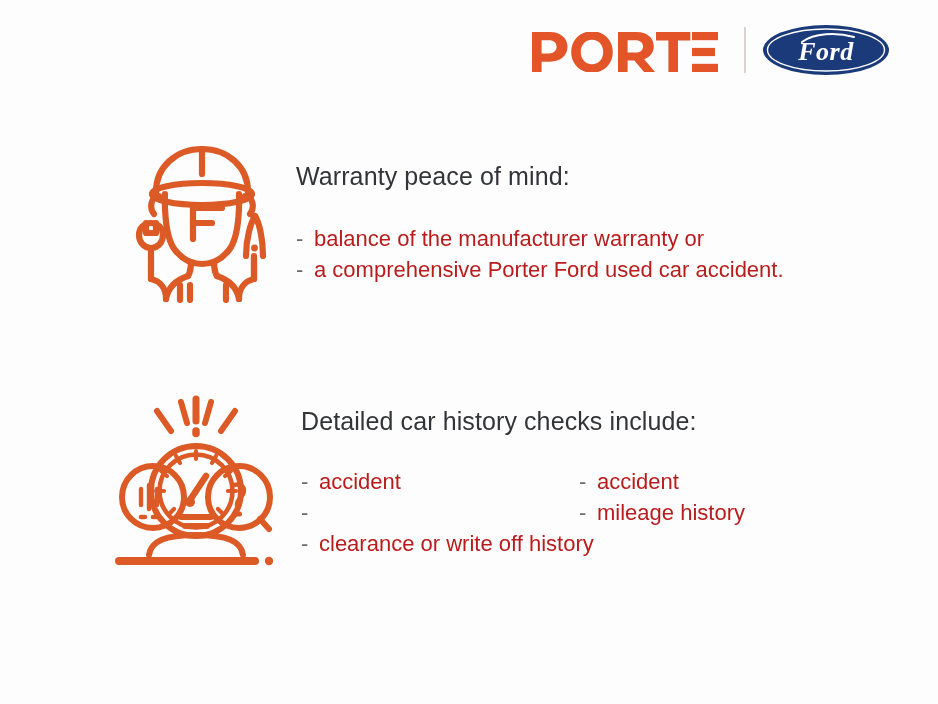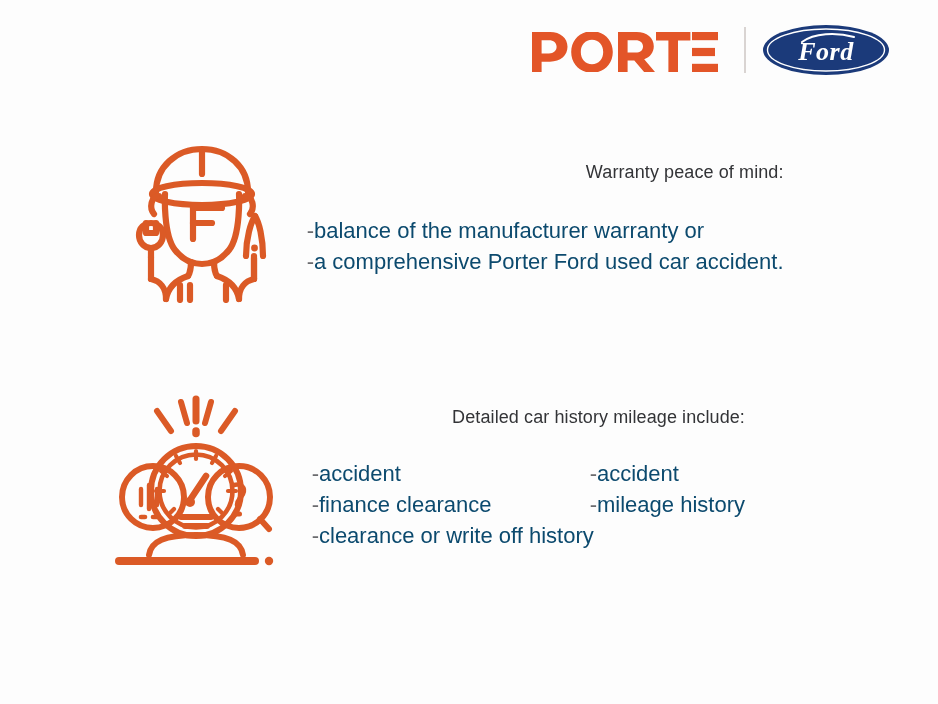--- a/index.html
+++ b/index.html
@@ -16,21 +16,20 @@
     color: #333333;
     overflow: hidden;
     position: relative;
   }
 
   .slide {
     position: relative;
     width: 938px;
     height: 704px;
     background: #fdfdfd;
-    text-align: right;
   }
 
   
   .logo-bar {
     position: absolute;
     top: 24px;
     right: 48px;
     display: flex;
     align-items: center;
     gap: 16px;
@@ -71,21 +70,21 @@
   .block-warranty .icon-wrap { width: 170px; height: 165px; }
   .block-history  .icon-wrap { width: 182px; height: 178px; }
 
   .text-col {
     padding-left: 6px;
   }
   .block-warranty .text-col { padding-left: 8px; padding-top: 24px; }
   .block-history  .text-col { padding-left: 14px; padding-top: 14px; }
 
   .heading {
-    font-size: 18px;
+    font-size: 25px;
     font-weight: 400;
     color: #333437;
     letter-spacing: 0.1px;
     white-space: nowrap;
   }
 
   .bullet-list {
     list-style: none;
   }
   .block-warranty .bullet-list { margin-top: 32px; }
@@ -96,21 +95,21 @@
     font-size: 22px;
     color: #3a3b3e;
     line-height: 1.42;
     white-space: nowrap;
   }
   .bullet-dash {
     width: 18px;
     flex: 0 0 18px;
     color: #6a6b6e;
   }
-  .bullet-text { color: #0c4a6e; }
+  .bullet-text { color: #b91c1c; }
 
   
   .bullet-grid {
     display: grid;
     grid-template-columns: 278px auto;
     row-gap: 0px;
     margin-top: 30px;
   }
   .bullet-grid .bullet-row { font-size: 22px; line-height: 1.42; }
   .bullet-grid .span-both { grid-column: 1 / span 2; }
@@ -275,36 +274,35 @@
 
           <path d="M44 162 C46 148 60 142 91 142 C122 142 136 148 138 162"></path>
 
           <path d="M14 168 H150" stroke-width="8"></path>
           <circle cx="164" cy="168" r="4.2" fill="#DB5A26" stroke="none"></circle>
         </g>
       </svg>
     </div>
 
     <div class="text-col">
-      <div class="heading">Detailed car history mileage include:</div>
+      <div class="heading">Detailed car history checks include:</div>
 
       <div class="bullet-grid">
 
         <div class="bullet-row">
           <span class="bullet-dash">-</span>
           <span class="bullet-text">accident</span>
         </div>
         <div class="bullet-row">
           <span class="bullet-dash">-</span>
           <span class="bullet-text">accident</span>
         </div>
 
         <div class="bullet-row">
           <span class="bullet-dash">-</span>
-          <span class="bullet-text">finance clearance</span>
         </div>
         <div class="bullet-row">
           <span class="bullet-dash">-</span>
           <span class="bullet-text">mileage history</span>
         </div>
 
         <div class="bullet-row span-both">
           <span class="bullet-dash">-</span>
           <span class="bullet-text">clearance or write off history</span>
         </div>

